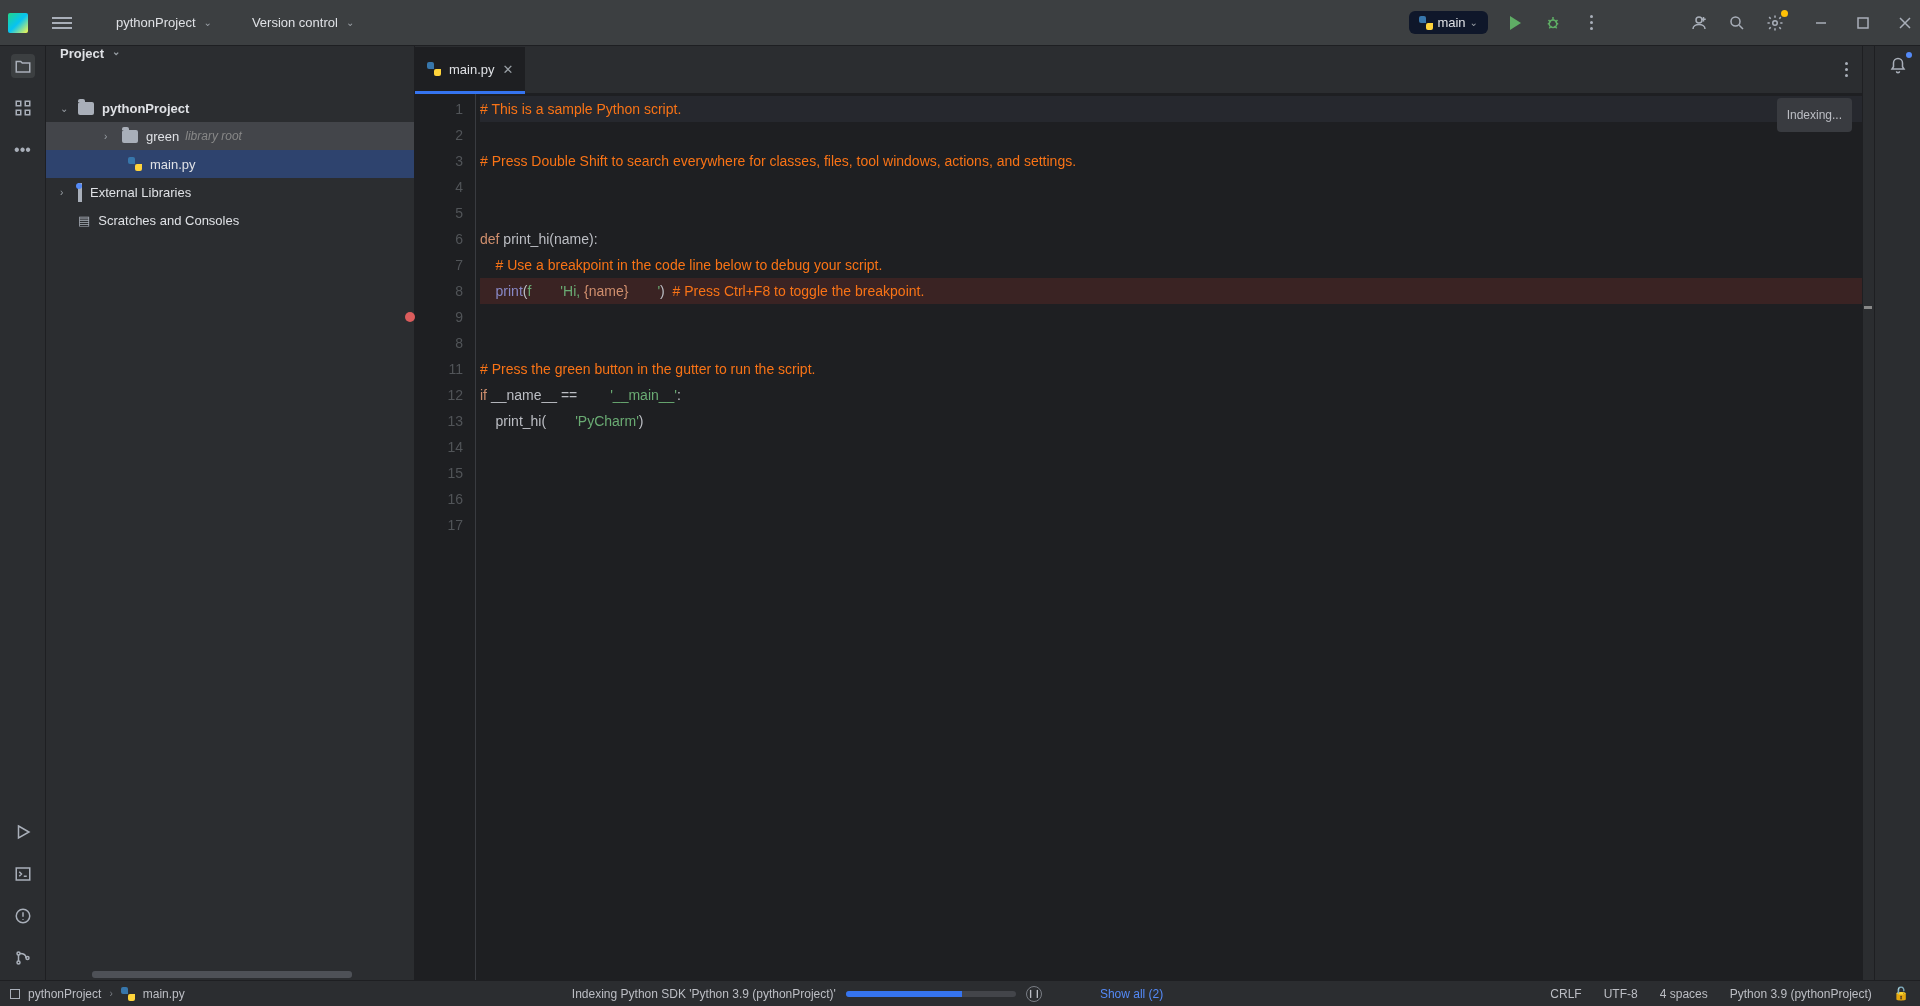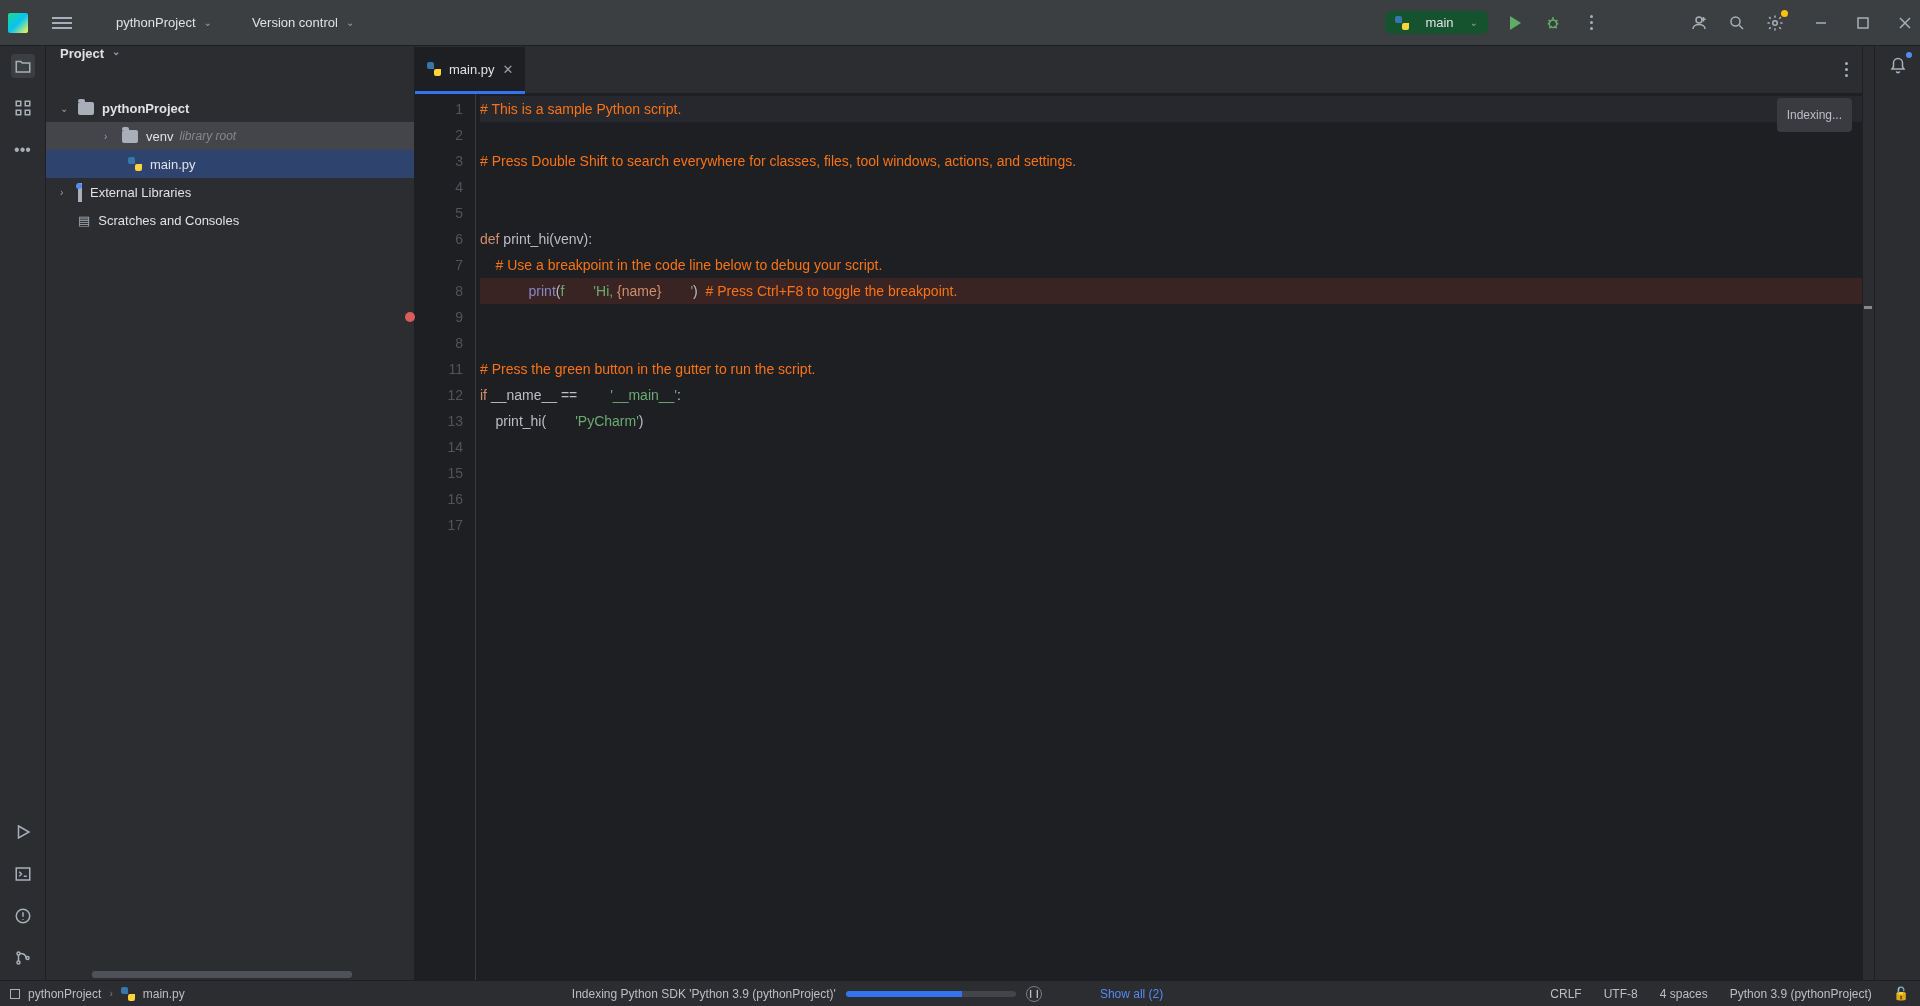--- a/index.html
+++ b/index.html
@@ -4,21 +4,21 @@
 <style>
 * { box-sizing: border-box; margin: 0; padding: 0; font-family: -apple-system, BlinkMacSystemFont, "Segoe UI", sans-serif; }
 body { background: #2b2d30; color: #dfe1e5; width: 1920px; height: 1006px; overflow: hidden; display: flex; flex-direction: column; }
 .titlebar { height: 46px; background: #3c3f41; display: flex; align-items: center; padding: 0 8px; border-bottom: 1px solid #1e1f22; }
 .app-icon { width: 20px; height: 20px; background: linear-gradient(135deg, #21d789 0%, #07c3f2 50%, #fcf84a 100%); margin-right: 24px; border-radius: 2px; }
 .hamburger { width: 20px; display: flex; flex-direction: column; gap: 3px; margin-right: 40px; cursor: pointer; }
 .hamburger span { height: 2px; background: #a9afb9; }
 .nav-item { color: #dfe1e5; font-size: 13px; margin-right: 8px; display: flex; align-items: center; cursor: pointer; padding: 4px 4px; }
 .nav-item .chev { margin-left: 8px; font-size: 10px; color: #9aa0a6; }
 .spacer { flex: 1; }
-.run-config { display: flex; align-items: center; gap: 16px; background: #14532d; border-radius: 6px; padding: 4px 10px; font-size: 13px; }
+.run-config { display: flex; align-items: center; gap: 4px; background: #0f172a; border-radius: 6px; padding: 4px 10px; font-size: 13px; }
 .py-icon { width: 14px; height: 14px; position: relative; }
 .py-icon::before { content: ''; position: absolute; width: 7px; height: 7px; background: #3776ab; top: 0; left: 0; border-radius: 2px 2px 0 2px; }
 .py-icon::after  { content: ''; position: absolute; width: 7px; height: 7px; background: #ffd43b; bottom: 0; right: 0; border-radius: 2px 0 2px 2px; }
 .tb-icon { width: 22px; height: 22px; display: flex; align-items: center; justify-content: center; margin-left: 16px; cursor: pointer; color: #a9afb9; }
 .play-triangle { width: 0; height: 0; border-left: 11px solid #5fad65; border-top: 7px solid transparent; border-bottom: 7px solid transparent; }
 .bug-icon { color: #5fad65; font-size: 18px; }
 .vdots { display: flex; flex-direction: column; gap: 3px; }
 .vdots span { width: 3px; height: 3px; background: #a9afb9; border-radius: 50%; }
 .gear-badge { position: relative; }
 .gear-badge::after { content: ''; position: absolute; top: -2px; right: -2px; width: 7px; height: 7px; background: #ffc107; border-radius: 50%; }
@@ -60,21 +60,21 @@
 .gutter { width: 60px; text-align: right; color: #515458; padding-right: 12px; padding-top: 2px; position: relative; }
 .gutter-line { height: 26px; position: relative; }
 .bp-dot { position: absolute; left: -10px; top: 8px; width: 10px; height: 10px; background: #db5c5c; border-radius: 50%; }
 .code { padding-top: 2px; padding-left: 4px; border-left: 1px solid #393b40; flex: 1;}
 .code-line { height: 26px; white-space: pre; }
 .code-line.caret-line { background: #26282e; }
 .code-line.bp-line { background: #3a2323; }
 .tok-comment { color: #f97316; }
 .tok-kw { color: #cf8e6d; }
 .tok-fn { color: #bcbec4; }
-.tok-builtin { color: #8888c6; margin-left: 33px; }
+.tok-builtin { color: #8888c6; }
 .tok-str { color: #6aab73; margin-left: 29px; }
 .tok-fstr { color: #6aab73; }
 .tok-fplace { color: #cf8e6d; }
 .tok-plain { color: #bcbec4; }
 .indexing-tag { position: absolute; top: 4px; right: 10px; background: #393b40; color: #bcbec4; font-size: 12px; padding: 4px 10px; border-radius: 4px; font-family: sans-serif; }
 .right-strip { width: 12px; border-left: 1px solid #1e1f22; background: #2b2d30; position: relative; }
 .marker { position: absolute; right: 2px; width: 8px; height: 3px; background: #888; }
 
 .right-rail { width: 46px; background: #2b2d30; display: flex; flex-direction: column; align-items: center; padding-top: 8px; gap: 18px; border-left: 1px solid #1e1f22; }
 
@@ -219,21 +219,21 @@
       </div>
     <div class="tree">
       <div class="tree-row">
         <span class="tree-chev">⌄</span>
         <div class="folder-icon"></div>
         <b>pythonProject</b>
       </div>
       <div class="tree-row depth1 venv-row">
         <span class="tree-chev">›</span>
         <div class="folder-icon"></div>
-        <span>venv</span>
+        <span>green</span>
         <span class="lib-root">library root</span>
       </div>
       <div class="tree-row depth2 sel">
         <span class="py-icon" style="margin-right:8px"></span>
         <span>main.py</span>
       </div>
       <div class="tree-row">
         <span class="tree-chev">›</span>
         <span class="lib-wrap"><span class="badge-dot"></span><span class="lib-icon"></span></span>
         <span>External Libraries</span>
@@ -284,21 +284,21 @@
           <div class="gutter-line">15</div>
           <div class="gutter-line">16</div>
           <div class="gutter-line">17</div>
         </div>
       <div class="code" id="code">
           <div class="code-line caret-line"><span class="tok-comment"># This is a sample Python script.</span></div>
           <div class="code-line"></div>
           <div class="code-line"><span class="tok-comment"># Press Double Shift to search everywhere for classes, files, tool windows, actions, and settings.</span></div>
           <div class="code-line"></div>
           <div class="code-line"></div>
-          <div class="code-line"><span class="tok-kw">def </span><span class="tok-fn">print_hi</span><span class="tok-plain">(venv):</span></div>
+          <div class="code-line"><span class="tok-kw">def </span><span class="tok-fn">print_hi</span><span class="tok-plain">(name):</span></div>
           <div class="code-line">    <span class="tok-comment"># Use a breakpoint in the code line below to debug your script.</span></div>
           <div class="code-line bp-line">    <span class="tok-builtin">print</span><span class="tok-plain">(</span><span class="tok-fstr">f</span><span class="tok-str">'Hi, </span><span class="tok-fplace">{name}</span><span class="tok-str">'</span><span class="tok-plain">)</span><span class="tok-comment">  # Press Ctrl+F8 to toggle the breakpoint.</span></div>
           <div class="code-line"></div>
           <div class="code-line"></div>
           <div class="code-line"><span class="tok-comment"># Press the green button in the gutter to run the script.</span></div>
           <div class="code-line"><span class="tok-kw">if </span><span class="tok-plain">__name__ == </span><span class="tok-str">'__main__'</span><span class="tok-plain">:</span></div>
           <div class="code-line">    <span class="tok-plain">print_hi(</span><span class="tok-str">'PyCharm'</span><span class="tok-plain">)</span></div>
           <div class="code-line"></div>
           <div class="code-line"></div>
         </div>

